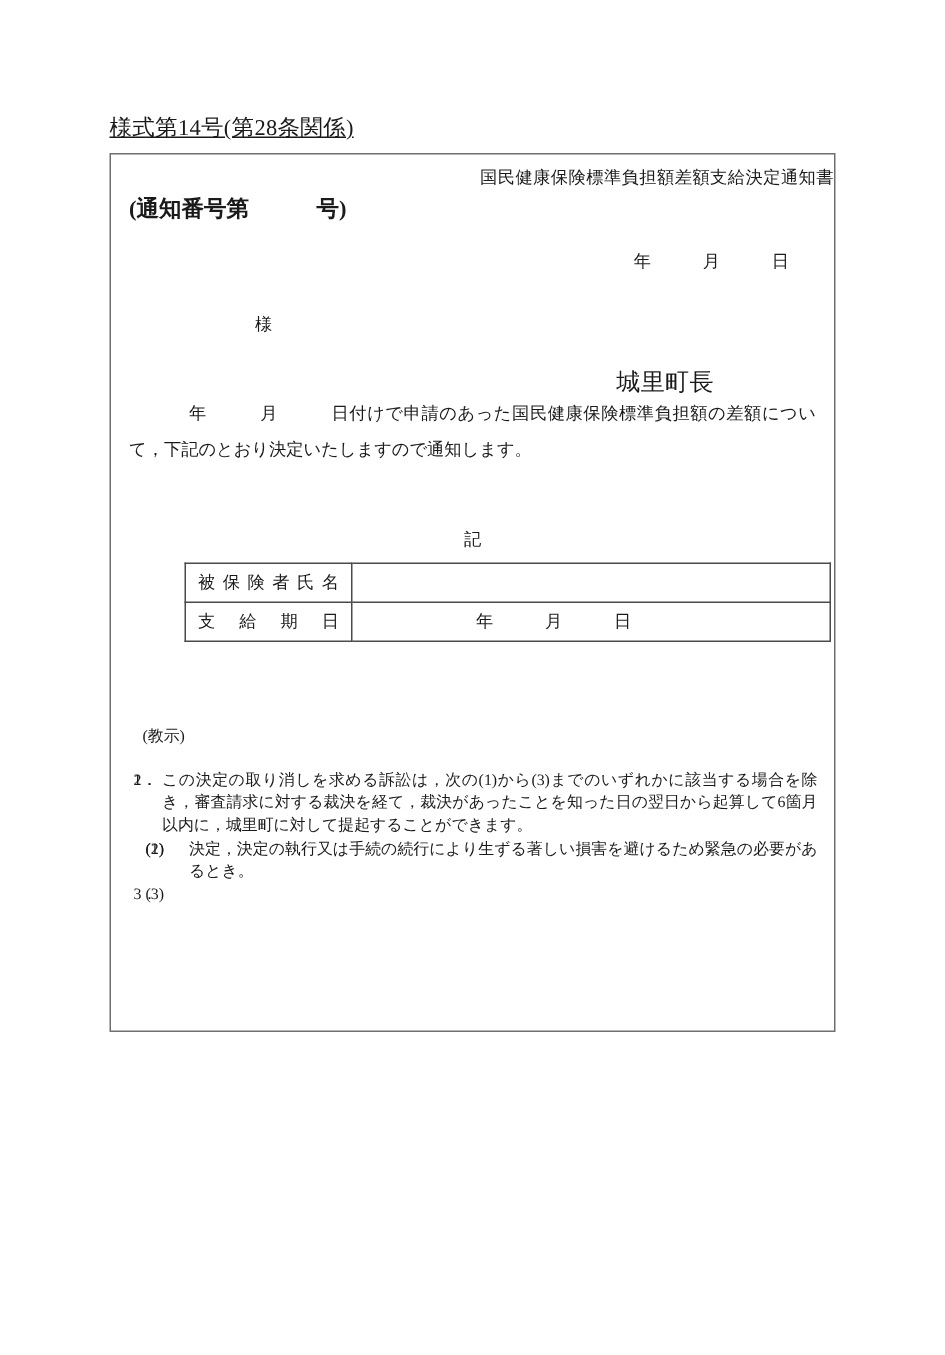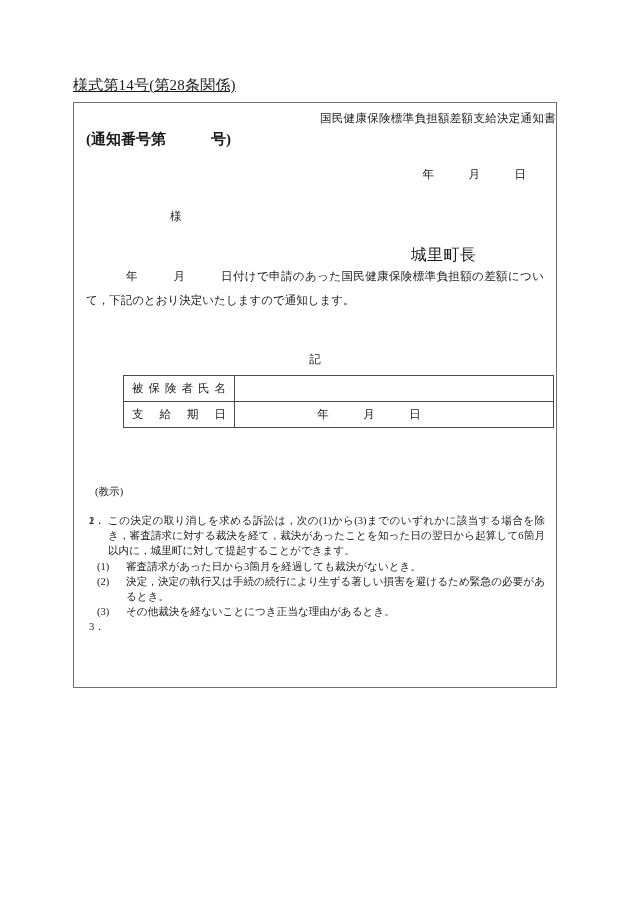--- a/index.html
+++ b/index.html
@@ -249,29 +249,27 @@
         </div>
 
         <div class="kyoji-item">
           <span class="marker">2．</span>
           <span>この決定の取り消しを求める訴訟は，次の(1)から(3)までのいずれかに該当する場合を除き，審査請求に対する裁決を経て，裁決があったことを知った日の翌日から起算して6箇月以内に，城里町に対して提起することができます。</span>
         </div>
 
         <div class="sub-list">
           <div class="sub-item">
             <span class="marker">(1)</span>
-            <span>審査請求があった日から3箇月を経過しても裁決がないとき。</span>
           </div>
           <div class="sub-item">
             <span class="marker">(2)</span>
             <span>決定，決定の執行又は手続の続行により生ずる著しい損害を避けるため緊急の必要があるとき。</span>
           </div>
           <div class="sub-item">
             <span class="marker">(3)</span>
-            <span>その他裁決を経ないことにつき正当な理由があるとき。</span>
           </div>
         </div>
 
         <div class="kyoji-item">
           <span class="marker">3．</span>
         </div>
       </div>
 
     </div>
   </div>

